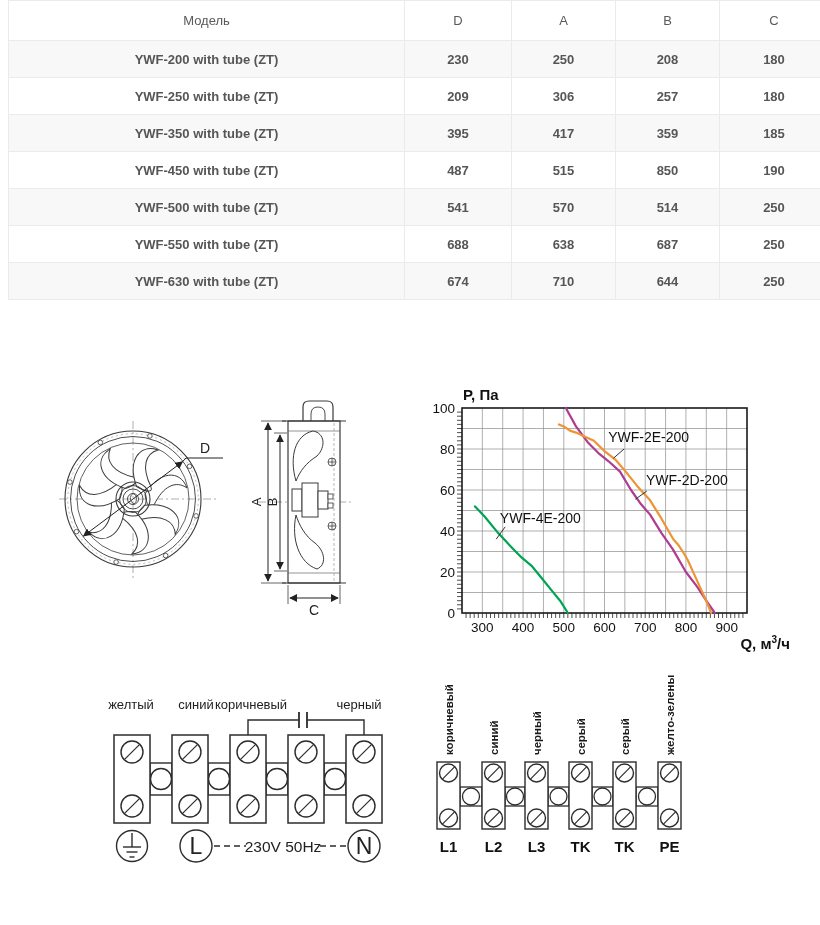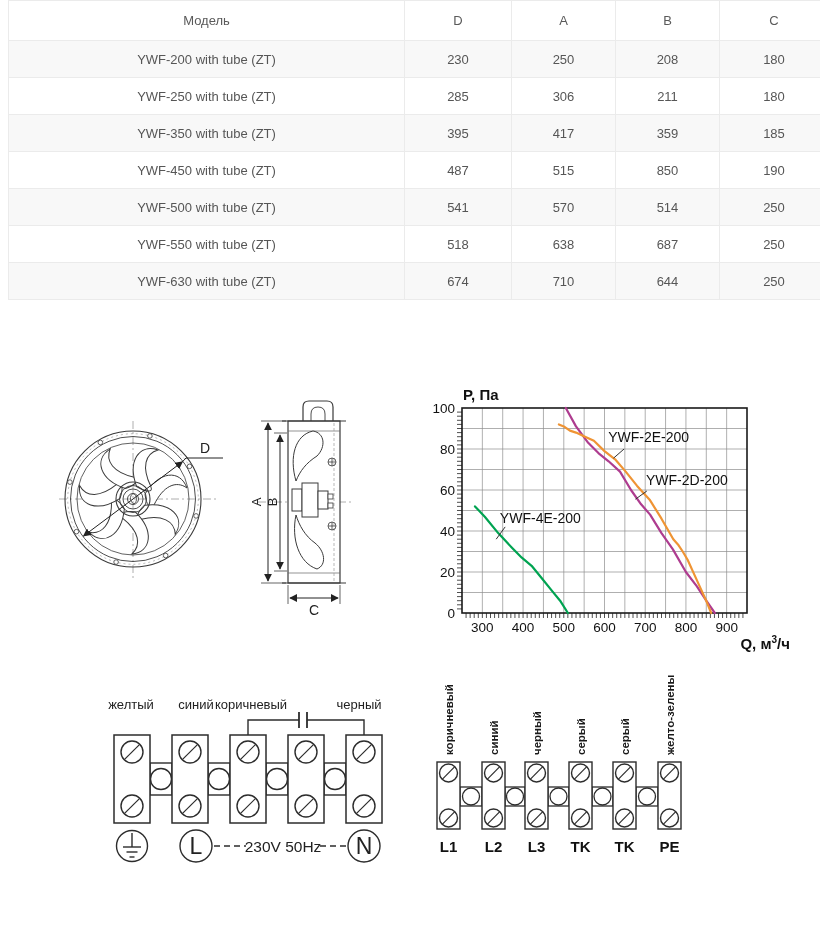--- a/index.html
+++ b/index.html
@@ -3,21 +3,21 @@
 <meta charset="utf-8">
 <style>
   html,body{margin:0;padding:0;background:#fff;}
   .page{position:relative;width:820px;height:925px;background:#fff;
         font-family:"Liberation Sans",sans-serif;overflow:hidden;}
   table.dims{position:absolute;left:8px;top:0;width:820px;border-collapse:collapse;
              font-size:13px;color:#565656;table-layout:fixed;}
   table.dims th,table.dims td{border:1px solid #ebebeb;text-align:center;
              font-weight:400;padding:0;}
   table.dims thead th{height:39px;color:#5a5a5a;background:#fff;}
-  table.dims tbody td{height:36px;}
+  table.dims tbody td{height:36px;font-weight:bold;}
   table.dims tbody tr:nth-child(odd){background:#f8f8f8;}
   table.dims tbody tr:nth-child(even){background:#ffffff;}
   svg text{font-family:"Liberation Sans",sans-serif;}
   .abs{position:absolute;}
 </style>
 </head>
 <body>
 
 <div class="page">
 
@@ -41,23 +41,23 @@
     <tbody>
         <tr>
           <td>YWF-200 with tube (ZT)</td>
           <td>230</td>
           <td>250</td>
           <td>208</td>
           <td>180</td>
         </tr>
         <tr>
           <td>YWF-250 with tube (ZT)</td>
-          <td>285</td>
+          <td>209</td>
           <td>306</td>
-          <td>211</td>
+          <td>257</td>
           <td>180</td>
         </tr>
         <tr>
           <td>YWF-350 with tube (ZT)</td>
           <td>395</td>
           <td>417</td>
           <td>359</td>
           <td>185</td>
         </tr>
         <tr>
@@ -69,21 +69,21 @@
         </tr>
         <tr>
           <td>YWF-500 with tube (ZT)</td>
           <td>541</td>
           <td>570</td>
           <td>514</td>
           <td>250</td>
         </tr>
         <tr>
           <td>YWF-550 with tube (ZT)</td>
-          <td>518</td>
+          <td>688</td>
           <td>638</td>
           <td>687</td>
           <td>250</td>
         </tr>
         <tr>
           <td>YWF-630 with tube (ZT)</td>
           <td>674</td>
           <td>710</td>
           <td>644</td>
           <td>250</td>

